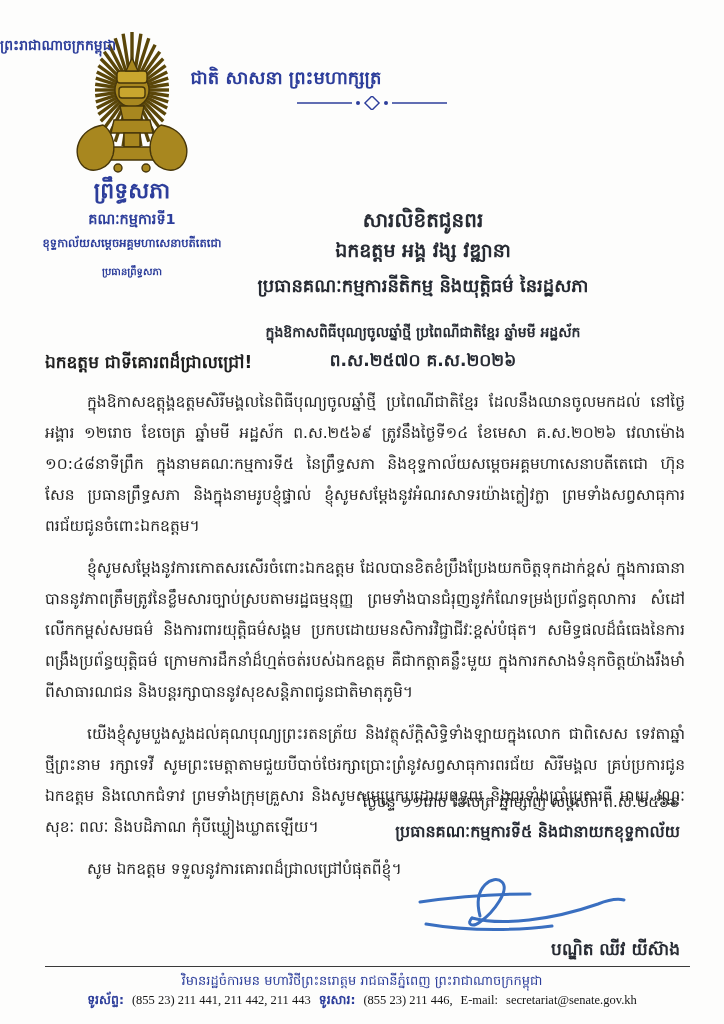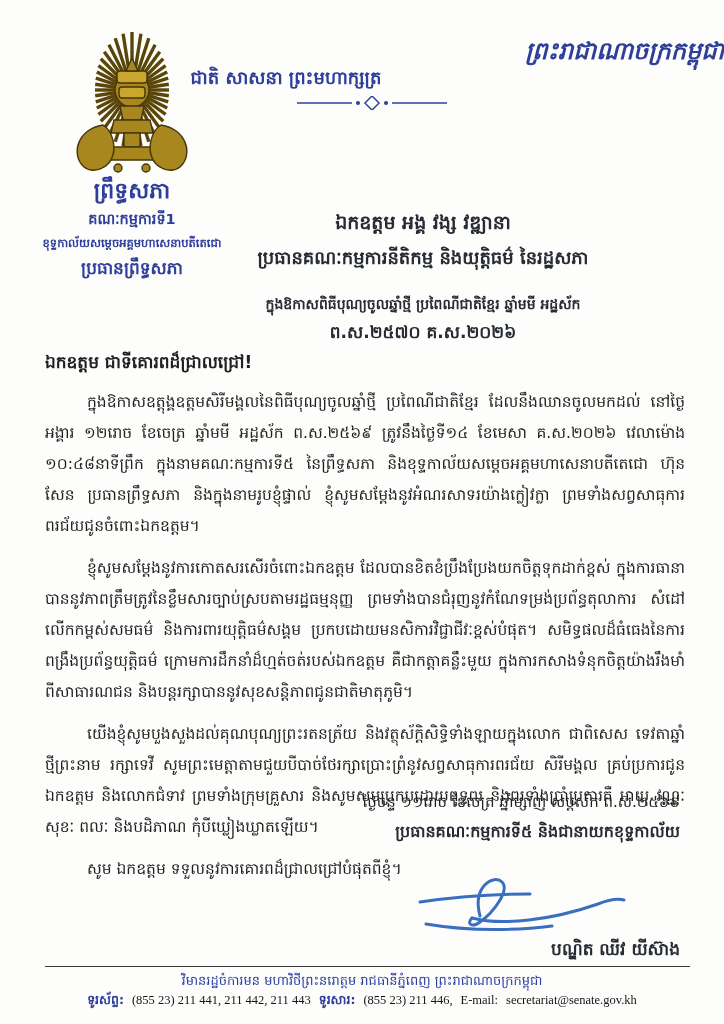--- a/index.html
+++ b/index.html
@@ -3,32 +3,32 @@
 <meta charset="utf-8">
 <style>
   html,body{margin:0;padding:0;}
   body{
     width:724px;height:1024px;position:relative;background:#fdfdfc;
     font-family:"DejaVu Sans", sans-serif;color:#1f1f1f;overflow:hidden;
   }
   .abs{position:absolute;}
 
   
-  .motto1{left:0;top:36px;width:724px;text-align:right;color:#2d3e9b;font-weight:bold;font-size:24px;font-style:italic;}
+  .motto1{left:0;top:36px;width:724px;text-align:left;color:#2d3e9b;font-weight:bold;font-size:14px;}
   .motto2{left:0;top:66px;width:572px;text-align:center;color:#2d3e9b;font-weight:bold;font-size:18px;}
   .divider{left:297px;top:96px;width:150px;height:14px;}
 
   .emblem{left:56px;top:30px;width:152px;height:150px;}
 
   
   .sender{left:6px;top:178px;width:252px;text-align:center;color:#2d3e9b;font-weight:bold;}
   .sender .senate{font-size:22px;line-height:26px;}
   .sender .committee{font-size:14.5px;margin-top:6px;}
   .sender .cabinet{font-size:11.5px;margin-top:5px;}
-  .sender .president{font-size:17px;margin-top:4px;}
+  .sender .president{font-size:10px;margin-top:12px;}
 
   
   .title-block{left:138px;top:206px;width:570px;text-align:center;color:#272b33;font-weight:bold;}
   .title-block .t1{font-size:20px;line-height:28px;}
   .title-block .t2{font-size:19px;line-height:28px;margin-top:2px;}
   .title-block .t3{font-size:18px;line-height:28px;margin-top:8px;}
   .title-block .t4{font-size:14px;line-height:28px;margin-top:18px;}
   .title-block .t5{font-size:17px;line-height:26px;margin-top:1px;}
 
   
@@ -127,20 +127,21 @@
 </svg>
 
 <div class="abs sender">
   <div class="senate">ព្រឹទ្ធសភា</div>
   <div class="committee">គណៈកម្មការទី1</div>
   <div class="cabinet">ខុទ្ទកាល័យសម្ដេចអគ្គមហាសេនាបតីតេជោ</div>
   <div class="president">ប្រធានព្រឹទ្ធសភា</div>
 </div>
 
 <div class="abs title-block">
+  <div class="t1">សារលិខិតជូនពរ</div>
   <div class="t2">ឯកឧត្តម អង្គ វង្ស វឌ្ឍានា</div>
   <div class="t3">ប្រធានគណៈកម្មការនីតិកម្ម និងយុត្តិធម៌ នៃរដ្ឋសភា</div>
   <div class="t4">ក្នុងឱកាសពិធីបុណ្យចូលឆ្នាំថ្មី ប្រពៃណីជាតិខ្មែរ ឆ្នាំមមី អដ្ឋស័ក</div>
   <div class="t5">ព.ស.២៥៧០ គ.ស.២០២៦</div>
 </div>
 
 <div class="abs body-block">
   <div class="salutation">ឯកឧត្តម ជាទីគោរពដ៏ជ្រាលជ្រៅ!</div>
   <p>ក្នុងឱកាសឧត្តុង្គឧត្តមសិរីមង្គលនៃពិធីបុណ្យចូលឆ្នាំថ្មី ប្រពៃណីជាតិខ្មែរ ដែលនឹងឈានចូលមកដល់ នៅថ្ងៃអង្គារ ១២រោច ខែចេត្រ ឆ្នាំមមី អដ្ឋស័ក ព.ស.២៥៦៩ ត្រូវនឹងថ្ងៃទី១៤ ខែមេសា គ.ស.២០២៦ វេលាម៉ោង ១០:៤៨នាទីព្រឹក ក្នុងនាមគណៈកម្មការទី៥ នៃព្រឹទ្ធសភា និងខុទ្ទកាល័យសម្ដេចអគ្គមហាសេនាបតីតេជោ ហ៊ុន សែន ប្រធានព្រឹទ្ធសភា និងក្នុងនាមរូបខ្ញុំផ្ទាល់ ខ្ញុំសូមសម្ដែងនូវអំណរសាទរយ៉ាងក្លៀវក្លា ព្រមទាំងសព្វសាធុការពរជ័យជូនចំពោះឯកឧត្តម។</p>
   <p>ខ្ញុំសូមសម្ដែងនូវការកោតសរសើរចំពោះឯកឧត្តម ដែលបានខិតខំប្រឹងប្រែងយកចិត្តទុកដាក់ខ្ពស់ ក្នុងការធានាបាននូវភាពត្រឹមត្រូវនៃខ្លឹមសារច្បាប់ស្របតាមរដ្ឋធម្មនុញ្ញ ព្រមទាំងបានជំរុញនូវកំណែទម្រង់ប្រព័ន្ធតុលាការ សំដៅលើកកម្ពស់សមធម៌ និងការពារយុត្តិធម៌សង្គម ប្រកបដោយមនសិការវិជ្ជាជីវៈខ្ពស់បំផុត។ សមិទ្ធផលដ៏ធំធេងនៃការពង្រឹងប្រព័ន្ធយុត្តិធម៌ ក្រោមការដឹកនាំដ៏ហ្មត់ចត់របស់ឯកឧត្តម គឺជាកត្តាគន្លឹះមួយ ក្នុងការកសាងទំនុកចិត្តយ៉ាងរឹងមាំពីសាធារណជន និងបន្តរក្សាបាននូវសុខសន្តិភាពជូនជាតិមាតុភូមិ។</p>

